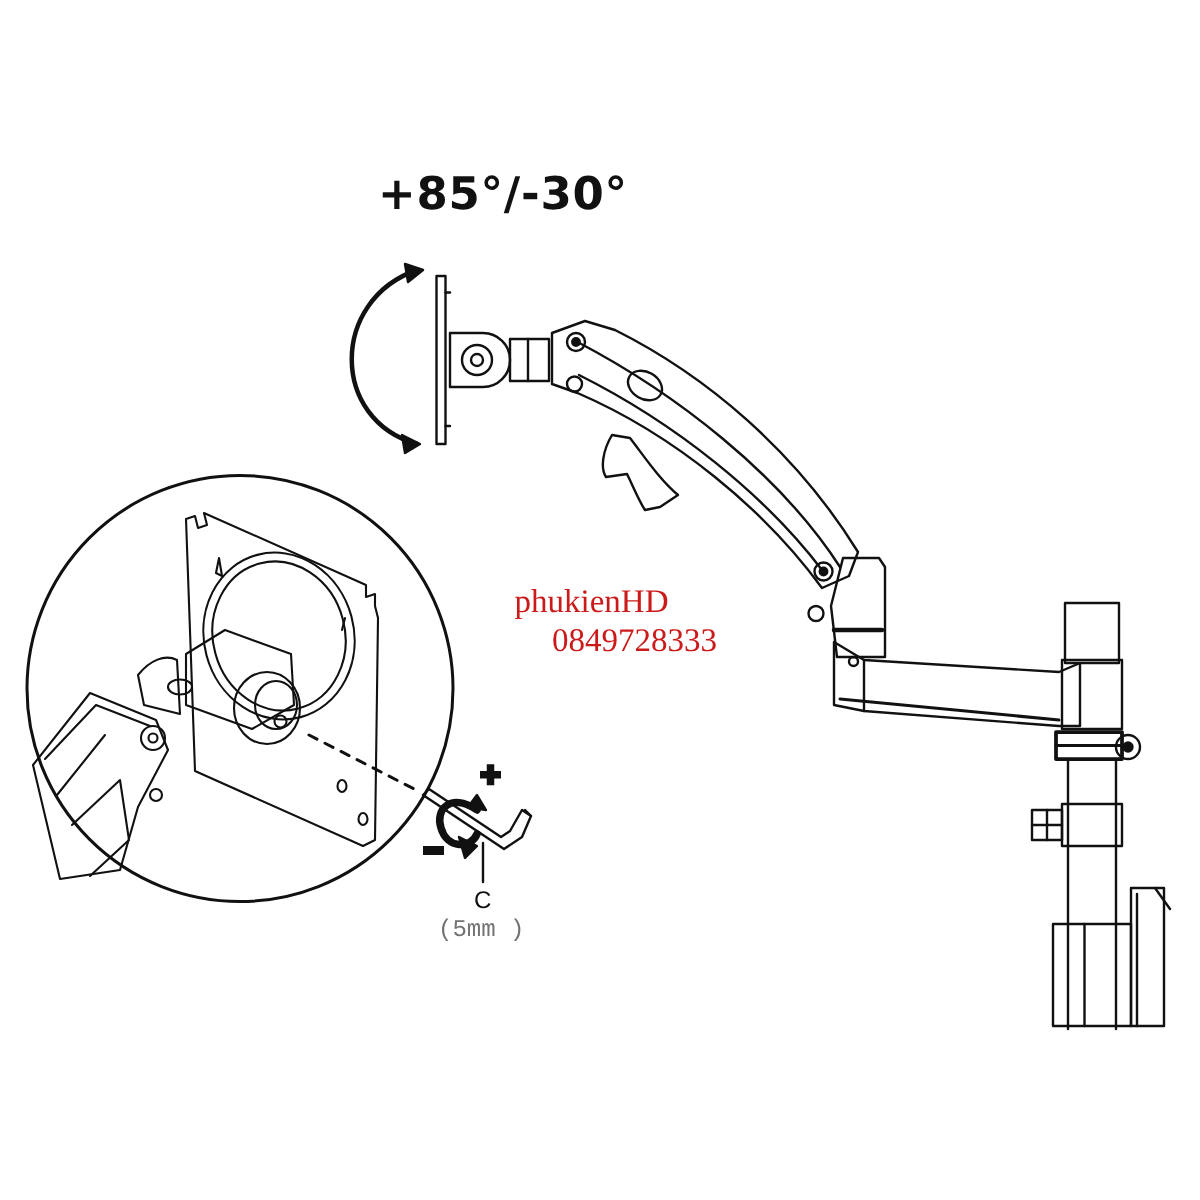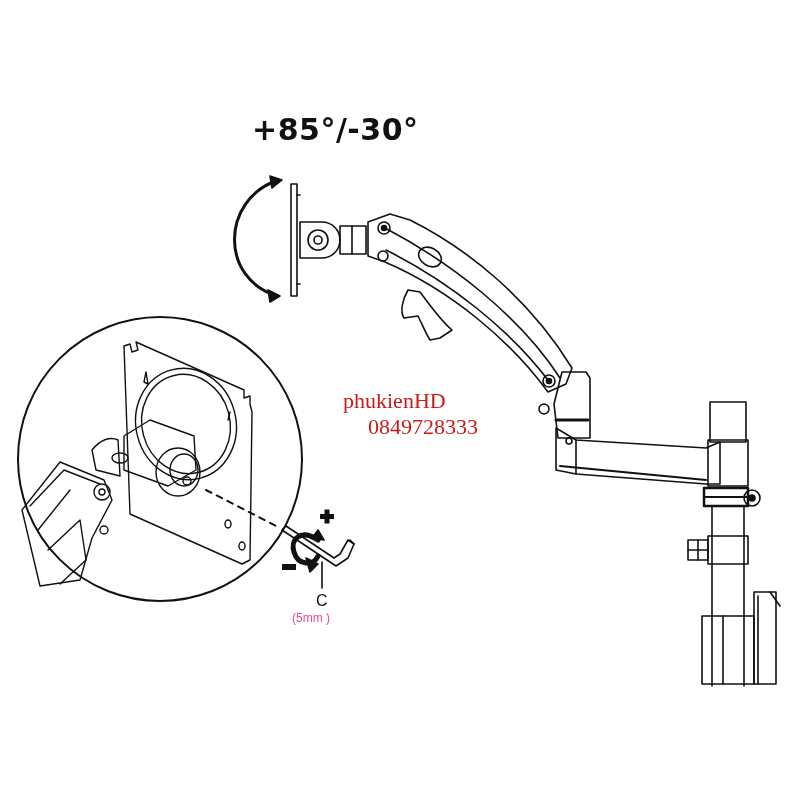--- a/index.html
+++ b/index.html
@@ -3,21 +3,21 @@
 <meta charset="utf-8">
 <style>
   html,body{margin:0;padding:0;background:#ffffff;}
   #canvas{position:relative;width:800px;height:800px;background:#fff;overflow:hidden;}
   svg{position:absolute;left:0;top:0;}
   .tilt-label{position:absolute;left:252px;top:112px;font-family:"DejaVu Sans",sans-serif;font-size:30px;font-weight:bold;color:#111;letter-spacing:0.5px;}
   .wm{position:absolute;left:343px;font-family:Liberation Serif, serif;font-size:22px;color:#cc1a1a;line-height:22px;}
   .wm1{top:390px;}
   .wm2{top:416px;margin-left:25px;}
   .c-label{position:absolute;left:316px;top:592px;font-family:"Liberation Sans",sans-serif;font-size:16px;color:#111;}
-  .c-size{position:absolute;left:292px;top:611px;font-family:Liberation Sans, sans-serif;font-size:12px;color:#ec4899;}
+  .c-size{position:absolute;left:292px;top:611px;font-family:Liberation Mono, monospace;font-size:16px;color:#737373;}
 </style>
 </head>
 <body>
 
 <div id="canvas">
 <svg width="800" height="800" viewBox="0 0 800 800" fill="none" stroke="#111" stroke-width="1.6" stroke-linejoin="round" stroke-linecap="round">
 
   <g>
     <path d="M278,180 C220,200 220,280 278,296" stroke-width="3"></path>
     <path d="M270,176 L282,180 L272,188 Z" fill="#111"></path>

